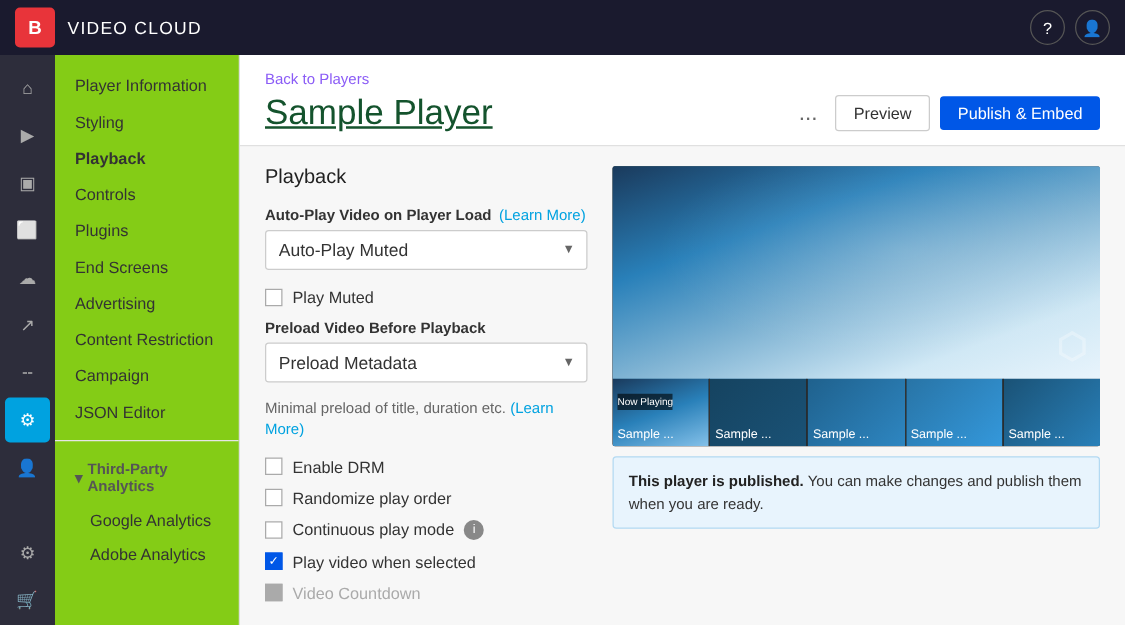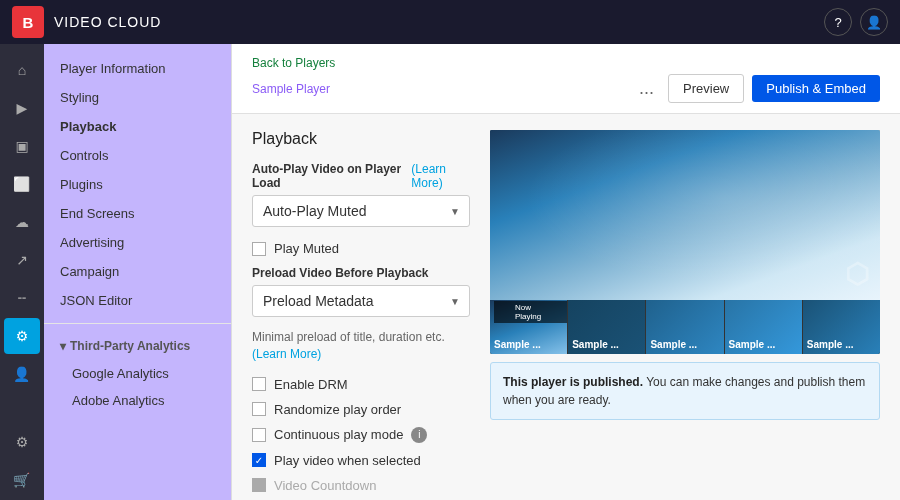--- a/index.html
+++ b/index.html
@@ -79,22 +79,22 @@
       cursor: pointer;
     }
     .icon-bar-item.active {
       background: #00a2e0;
       color: white;
     }
     .icon-bar-spacer { flex: 1; }
 
     
     .sidebar {
-      width: 188px;
-      background: #c4b5fd;
+      width: 148px;
+      background: #84cc16;
       border-right: 1px solid #ddd;
       overflow-y: auto;
       flex-shrink: 0;
       padding: 10px 0;
     }
     .sidebar-item {
       padding: 7px 16px;
       cursor: pointer;
       color: #333;
       font-size: 13px;
@@ -126,34 +126,35 @@
       flex-direction: column;
     }
 
     .content-header {
       background: white;
       padding: 12px 20px 10px 20px;
       border-bottom: 1px solid #e0e0e0;
       flex-shrink: 0;
     }
     .back-link {
-      color: #15803d;
+      color: #8b5cf6;
       font-size: 12px;
       cursor: pointer;
       margin-bottom: 4px;
     }
     .page-title-row {
       display: flex;
       align-items: center;
       justify-content: space-between;
     }
     .page-title {
-      font-size: 12px;
+      font-size: 28px;
       font-weight: 400;
-      color: #8b5cf6;
+      color: #14532d;
+      text-decoration: underline;
     }
     .header-actions {
       display: flex;
       align-items: center;
       gap: 8px;
     }
     .btn-more {
       background: none;
       border: none;
       font-size: 18px;
@@ -330,31 +331,31 @@
     .thumb-3 { background: linear-gradient(135deg, #1f618d 0%, #2e86c1 100%); }
     .thumb-4 { background: linear-gradient(135deg, #2874a6 0%, #3498db 100%); }
     .thumb-5 { background: linear-gradient(135deg, #1a5276 0%, #2980b9 100%); }
 
     .thumb-label {
       position: absolute;
       bottom: 4px;
       left: 4px;
       color: white;
       font-size: 10px;
-      font-weight: 700;
+      font-weight: 400;
       text-align: center;
     }
     .now-playing-badge {
       position: absolute;
-      top: 1px;
+      top: 12px;
       left: 4px;
       background: rgba(0,0,0,0.6);
       color: white;
       font-size: 8px;
-      padding: 2px 21px;
+      padding: 2px 0;
     }
 
     .published-notice {
       background: #e8f4fd;
       border: 1px solid #b3d9f2;
       border-radius: 3px;
       padding: 10px 12px;
       font-size: 12px;
       color: #333;
       line-height: 1.5;
@@ -432,20 +433,21 @@
   </div>
 
   <div class="sidebar">
     <div class="sidebar-item">Player Information</div>
     <div class="sidebar-item">Styling</div>
     <div class="sidebar-item active">Playback</div>
     <div class="sidebar-item">Controls</div>
     <div class="sidebar-item">Plugins</div>
     <div class="sidebar-item">End Screens</div>
     <div class="sidebar-item">Advertising</div>
+    <div class="sidebar-item">Content Restriction</div>
     <div class="sidebar-item">Campaign</div>
     <div class="sidebar-item">JSON Editor</div>
     <hr class="section-divider">
     <div class="sidebar-section-header">
       <span>▾</span>
       <span>Third-Party Analytics</span>
     </div>
     <div class="sidebar-sub-item">Google Analytics</div>
     <div class="sidebar-sub-item">Adobe Analytics</div>
   </div>

